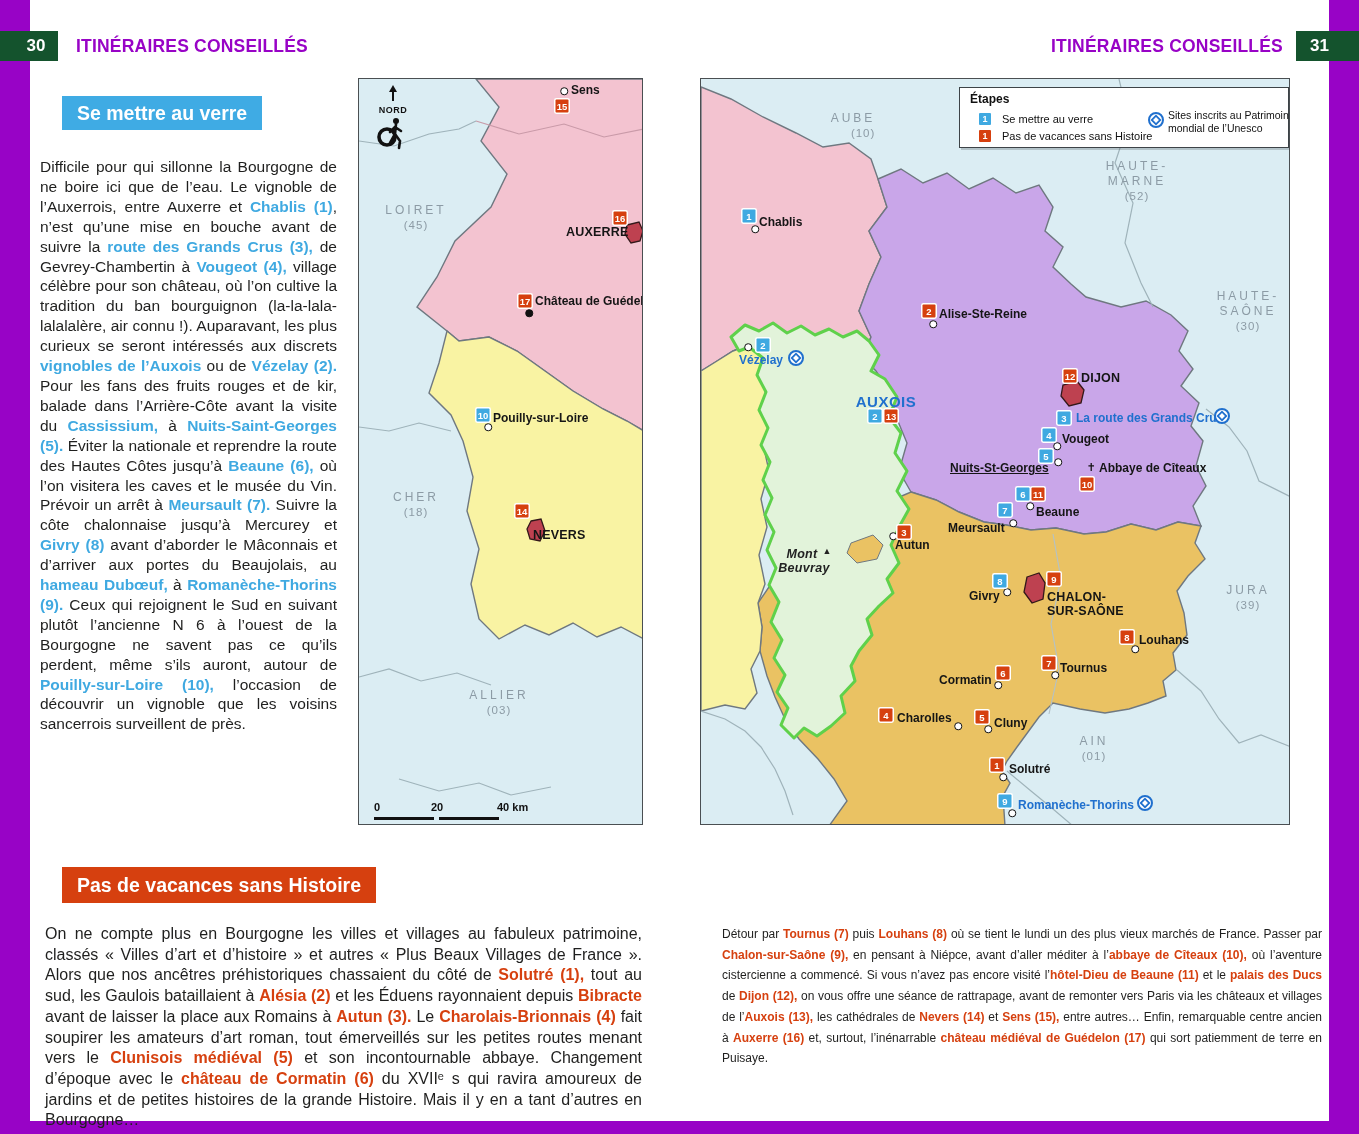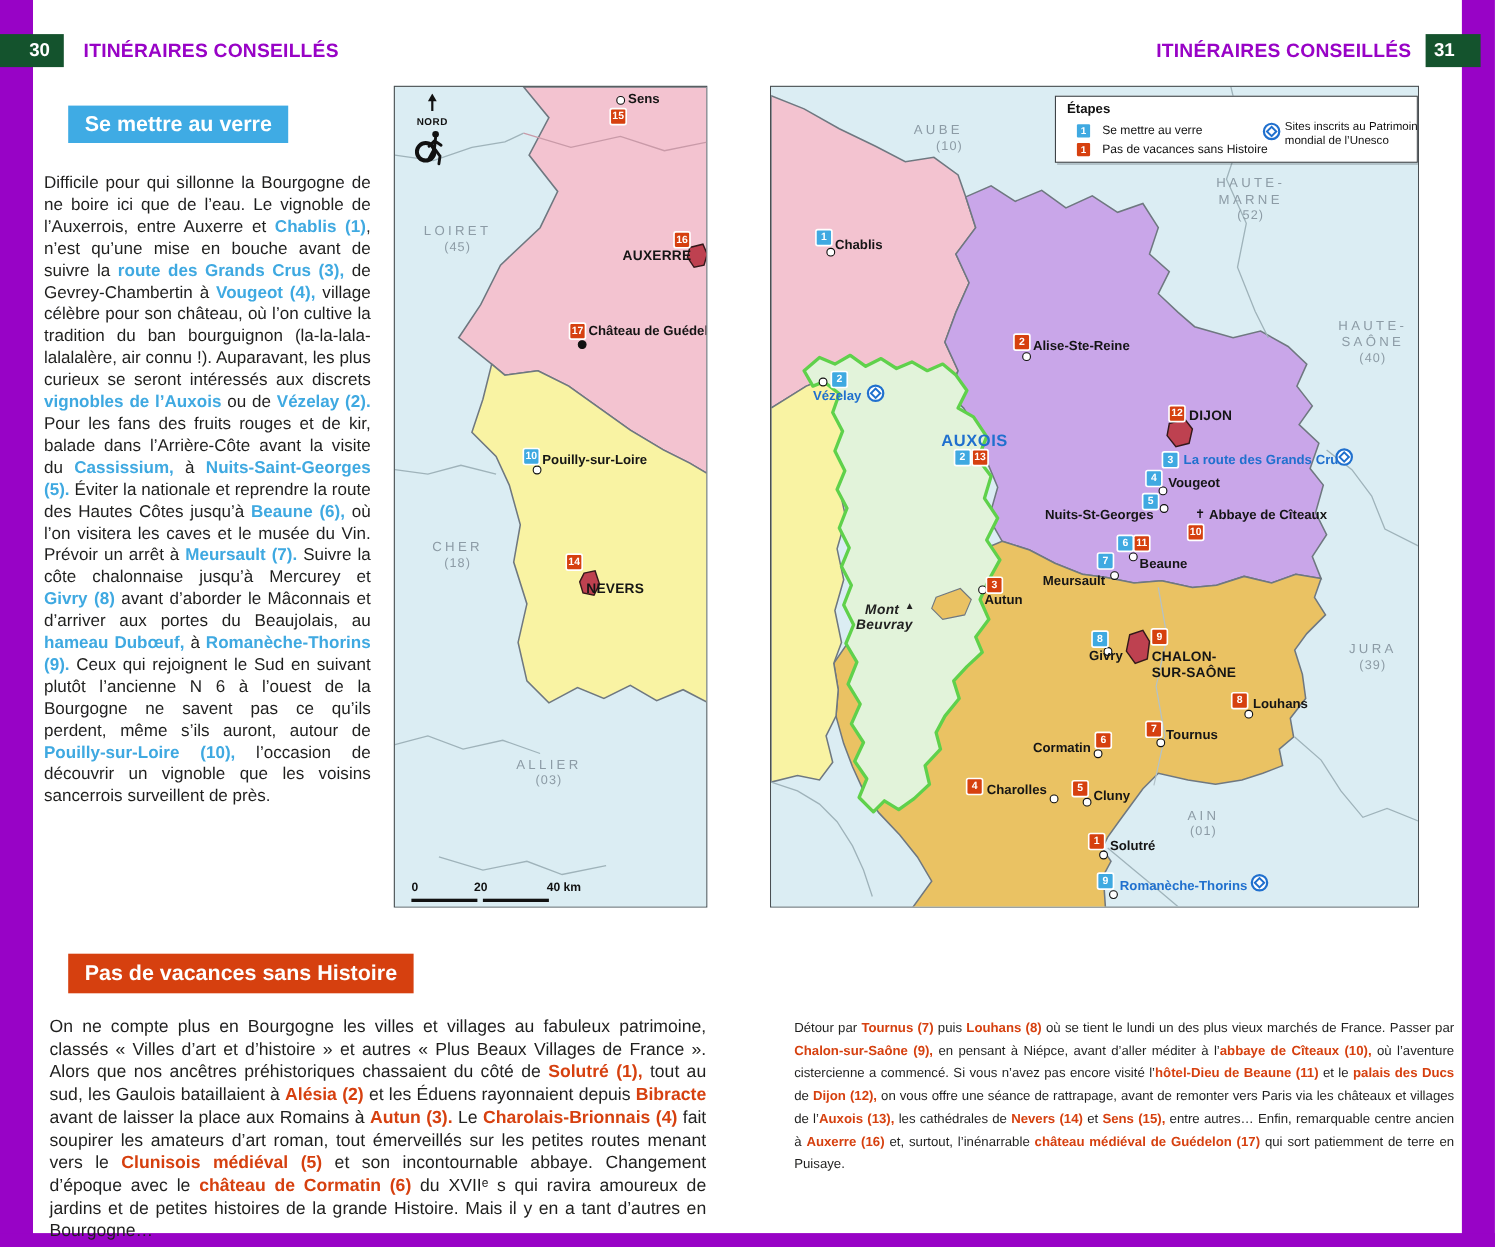--- a/index.html
+++ b/index.html
@@ -6,21 +6,21 @@
   html,body { width:1359px; height:1134px; }
   body { font-family:"Liberation Sans","DejaVu Sans",sans-serif; background:#ffffff; position:relative; overflow:hidden; }
 
   
   .side-bar { position:absolute; top:0; width:30px; height:1134px; background:#9803C6; }
   .bar-left { left:0; } .bar-right { right:0; }
   .bottom-bar { position:absolute; left:0; bottom:0; width:1359px; height:13px; background:#9803C6; }
   .pnum { position:absolute; top:31px; height:30px; background:#14532d; color:#fff; font-weight:bold;
           font-size:17px; line-height:30px; text-align:center; }
   .pnum-l { left:0; width:58px; padding-left:14px; }
-  .pnum-r { left:1296px; width:50px; padding-right:16px; }
+  .pnum-r { left:1296px; width:63px; padding-right:16px; }
   .htitle { position:absolute; top:31px; height:30px; line-height:30px; color:#9803C6; font-weight:bold;
             font-size:17.5px; letter-spacing:0.2px; }
   .htitle-l { left:76px; }
   .htitle-r { right:76px; }
 
   
   .sec-title { position:absolute; color:#fff; font-weight:bold; font-size:19.5px; padding:0 15px;
                height:34px; line-height:34px; white-space:nowrap; }
   .sec1 { left:62px; top:96px; background:#3FABE4; }
   .sec2 { left:62px; top:867px; background:#D6400F; height:36px; line-height:36px; }
@@ -176,21 +176,21 @@
       <div class="code">(10)</div>
     </div>
     <div class="dept" style="left: 436px; top: 80px;">
       <div>HAUTE-</div>
       <div>MARNE</div>
       <div class="code">(52)</div>
     </div>
     <div class="dept" style="left: 547px; top: 210px;">
       <div>HAUTE-</div>
       <div>SAÔNE</div>
-      <div class="code">(40)</div>
+      <div class="code">(30)</div>
     </div>
     <div class="dept" style="left: 547px; top: 504px;">
       <div>JURA</div>
       <div class="code">(39)</div>
     </div>
     <div class="dept" style="left: 393px; top: 655px;">
       <div>AIN</div>
       <div class="code">(01)</div>
     </div>
     <div class="mlabel auxois" style="left: 185px; top: 322px;">AUXOIS</div>
@@ -217,37 +217,37 @@
     <div class="mlabel  blue" style="left: 375px; top: 339px;">La route des Grands Crus</div>
     <div class="stepbox b" style="left: 363px; top: 339px;">3</div>
     <div class="unesco" style="left: 521px; top: 339px;"><svg width="18" height="18" viewBox="0 0 18 18">
         <circle cx="9" cy="9" r="7" fill="#fff" stroke="#2070CE" stroke-width="2"></circle>
         <rect x="6" y="6" width="6" height="6" fill="none" stroke="#2070CE" stroke-width="1.8" transform="rotate(45 9 9)"></rect>
       </svg></div>
     <div class="cdot" style="left: 356px; top: 367px;"></div>
     <div class="mlabel " style="left: 361px; top: 360px;">Vougeot</div>
     <div class="stepbox b" style="left: 348px; top: 356px;">4</div>
     <div class="cdot" style="left: 357px; top: 383px;"></div>
-    <div class="mlabel " style="left: 249px; top: 389px;">Nuits-St-Georges</div>
+    <div class="mlabel " style="left: 249px; top: 389px; text-decoration: underline;">Nuits-St-Georges</div>
     <div class="stepbox b" style="left: 345px; top: 377px;">5</div>
     <div class="cross" style="left: 390px; top: 388px;">✝</div>
     <div class="mlabel " style="left: 398px; top: 389px;">Abbaye de Cîteaux</div>
     <div class="stepbox r" style="left: 386px; top: 405px;">10</div>
     <div class="stepbox b" style="left: 322px; top: 415px;">6</div>
     <div class="cdot" style="left: 329px; top: 427px;"></div>
     <div class="mlabel " style="left: 335px; top: 433px;">Beaune</div>
     <div class="stepbox r" style="left: 337px; top: 415px;">11</div>
     <div class="cdot" style="left: 312px; top: 444px;"></div>
     <div class="mlabel " style="left: 247px; top: 449px;">Meursault</div>
     <div class="stepbox b" style="left: 304px; top: 431px;">7</div>
     <div class="cdot" style="left: 192px; top: 457px;"></div>
     <div class="mlabel " style="left: 194px; top: 466px;">Autun</div>
     <div class="stepbox r" style="left: 203px; top: 453px;">3</div>
     <div class="cdot" style="left: 306px; top: 513px;"></div>
-    <div class="mlabel " style="left: 268px; top: 517px; margin-left: 21px;">Givry</div>
+    <div class="mlabel " style="left: 268px; top: 517px;">Givry</div>
     <div class="stepbox b" style="left: 299px; top: 502px;">8</div>
     <div class="mlabel caps" style="left: 346px; top: 518px; transform: translateY(-25%);">CHALON-<span class="l2">SUR-SAÔNE</span></div>
     <div class="stepbox r" style="left: 353px; top: 500px;">9</div>
     <div class="cdot" style="left: 434px; top: 570px;"></div>
     <div class="mlabel " style="left: 438px; top: 561px;">Louhans</div>
     <div class="stepbox r" style="left: 426px; top: 558px;">8</div>
     <div class="cdot" style="left: 354px; top: 596px;"></div>
     <div class="mlabel " style="left: 359px; top: 589px;">Tournus</div>
     <div class="stepbox r" style="left: 348px; top: 584px;">7</div>
     <div class="cdot" style="left: 297px; top: 606px;"></div>

